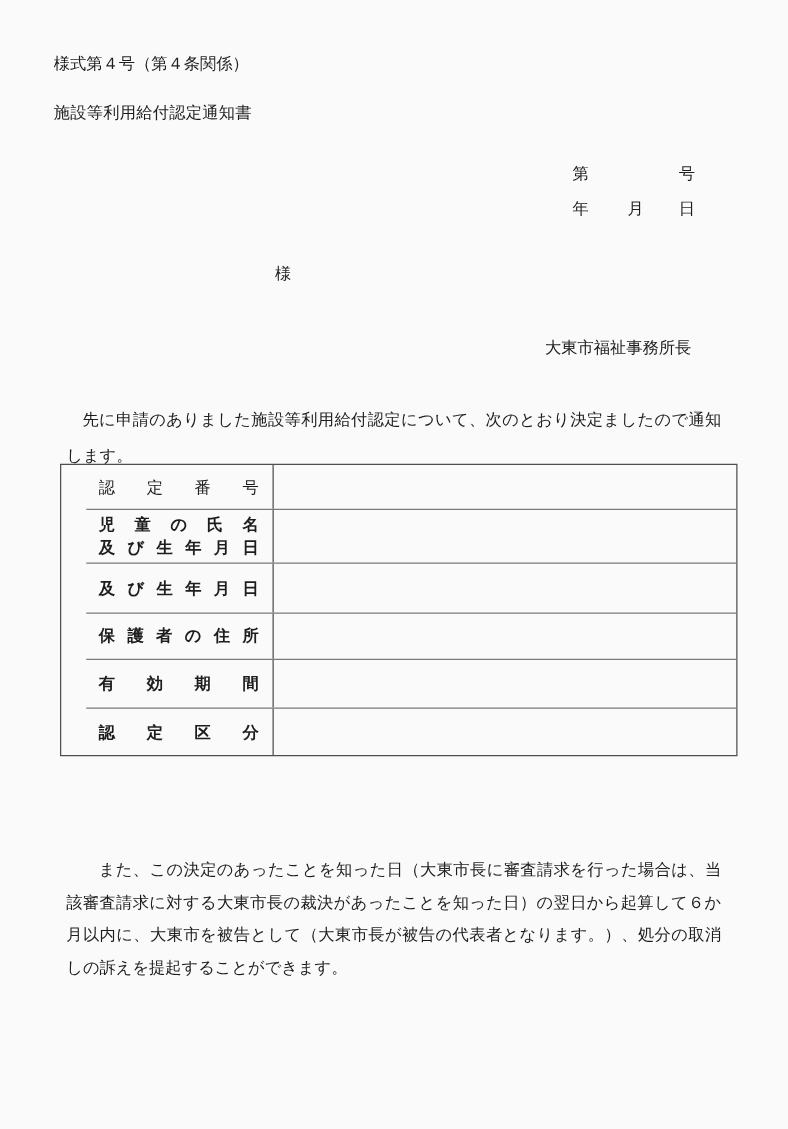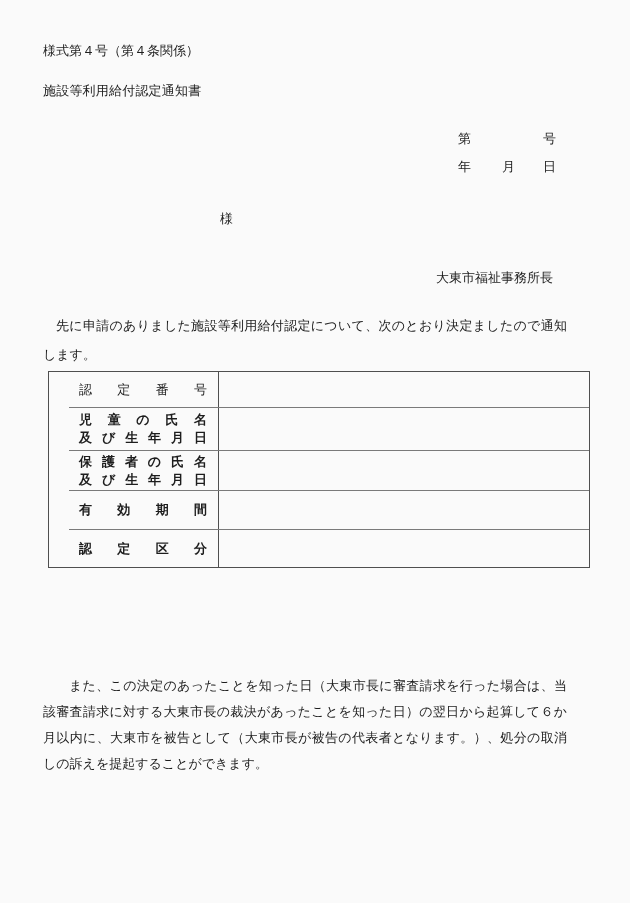--- a/index.html
+++ b/index.html
@@ -23,21 +23,21 @@
   #date-year  { left:458px; top:160px; }
   #date-month { left:502px; top:160px; }
   #date-day   { left:543px; top:160px; }
 
   #addressee { left:220px; top:212px; }
   #sender    { left:436px; top:271px;text-align:right; }
 
   .para {
     position:absolute; left:43px; width:524px;
     font-size:13px; text-align:justify;
-    margin:0; color:#1d1d1d;
+    margin:10px; color:#1d1d1d;
   }
   #intro { top:311px; line-height:29px; text-indent:13px; }
   #notes { top:673px; }
   #notes p { margin:0; line-height:26px; text-indent:26px; font-size:13px; text-align:justify; }
 
   #cert-table {
     position:absolute; left:48px; top:371px; width:520px;
     border:1px solid #4f4f4f;
     background:transparent;
     padding-left:20px;
@@ -96,26 +96,31 @@
     <div class="t-row" style="height:42px">
       <div class="t-label">
         <div class="label-line">児童の氏名</div>
         <div class="label-line">及び生年月日</div>
       </div>
       <div class="t-value"></div>
     </div>
 
     <div class="t-row" style="height:39px">
       <div class="t-label">
-        <div class="label-line">保護者の氏名</div>
         <div class="label-line">及び生年月日</div>
       </div>
       <div class="t-value"></div>
     </div>
 
+    <div class="t-row" style="height:36px">
+      <div class="t-label">
+        <div class="label-line">保護者の住所</div>
+      </div>
+      <div class="t-value"></div>
+    </div>
 
     <div class="t-row" style="height:38px">
       <div class="t-label">
         <div class="label-line">有効期間</div>
       </div>
       <div class="t-value"></div>
     </div>
 
     <div class="t-row" style="height:37px">
       <div class="t-label">

